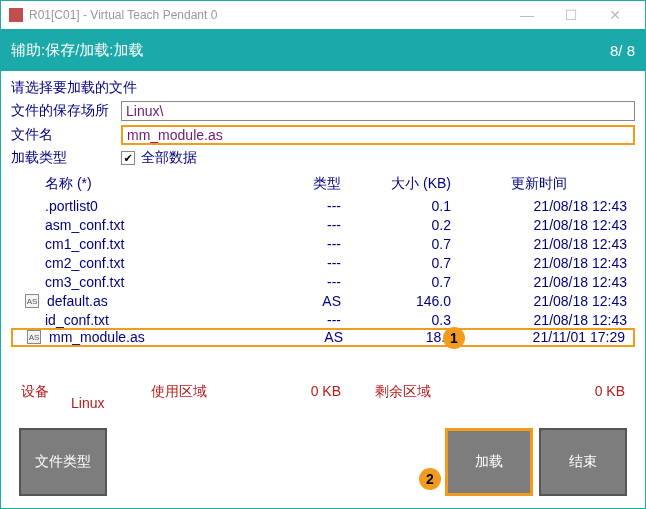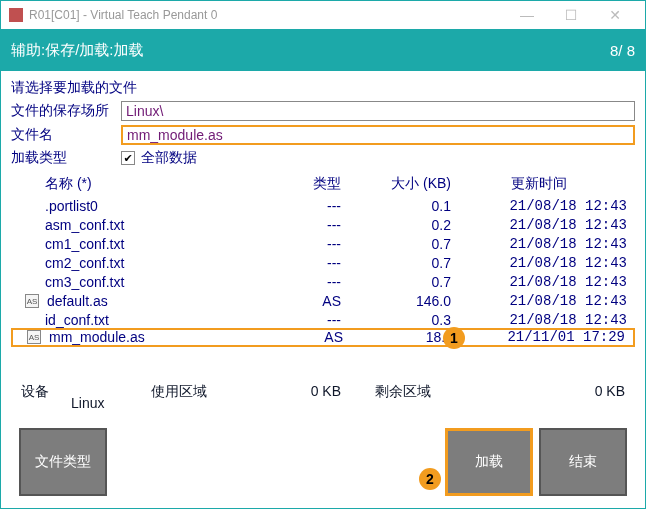--- a/index.html
+++ b/index.html
@@ -23,27 +23,27 @@
 .headerrow { display: flex; color: #000080; padding: 2px 0; margin-top: 2px; }
 .headerrow .h1 { width: 240px; padding-left: 34px; }
 .headerrow .h2 { width: 90px; text-align: right; }
 .headerrow .h3 { width: 110px; text-align: right; }
 .headerrow .h4 { flex: 1; text-align: center; padding-right: 8px; }
 .filelist { color: #000080; }
 .frow { display: flex; align-items: flex-end; padding: 0px 0; height: 19px; position: relative; }
 .frow .c1 { width: 240px; padding-left: 34px; display: flex; align-items: center; gap: 4px; }
 .frow .c2 { width: 90px; text-align: right; }
 .frow .c3 { width: 110px; text-align: right; }
-.frow .c4 { flex: 1; text-align: right; padding-right: 8px; font-family: Liberation Mono, monospace; }
+.frow .c4 { flex: 1; text-align: right; padding-right: 8px; }
 .frow.selected { border: 2px solid #f29c1f; padding: 0; }
 .frow.selected .c1 { padding-left: 18px; }
 .fileicon { width: 14px; height: 14px; border: 1px solid #888; font-size: 8px; display: inline-flex; align-items: center; justify-content: center; color: #555; background: #f5f5f5; margin-left: -20px; margin-right: 4px; }
 .frow.withicon .c1 { padding-left: 34px; }
 .badge { width: 22px; height: 22px; border-radius: 50%; background: #f29c1f; color: #000; font-weight: bold; display: inline-flex; align-items: center; justify-content: center; font-size: 14px; position: absolute; z-index: 5; }
-.statusrow { display: flex; color: #0f172a; padding: 6px 0; margin-top: 30px; }
+.statusrow { display: flex; color: #b91c1c; padding: 6px 0; margin-top: 30px; }
 .statusrow .s1 { width: 60px; padding-left: 10px; }
 .statusrow .s2 { width: 80px; margin-top: 12px; }
 .statusrow .s3 { width: 100px; }
 .statusrow .s4 { width: 90px; text-align: right; }
 .statusrow .s5 { width: 90px; text-align: right; }
 .statusrow .s6 { flex: 1; text-align: right; padding-right: 10px; }
 .footer { height: 90px; display: flex; align-items: center; padding: 10px 8px; gap: 6px; position: relative; }
 .footer .spacer { flex: 1; }
 .btn { width: 88px; height: 68px; background: #7d7d7d; color: #fff; border: 2px solid #555; display: flex; align-items: center; justify-content: center; font-size: 14px; cursor: pointer; }
 .btn.hl { border: 3px solid #f29c1f; }

